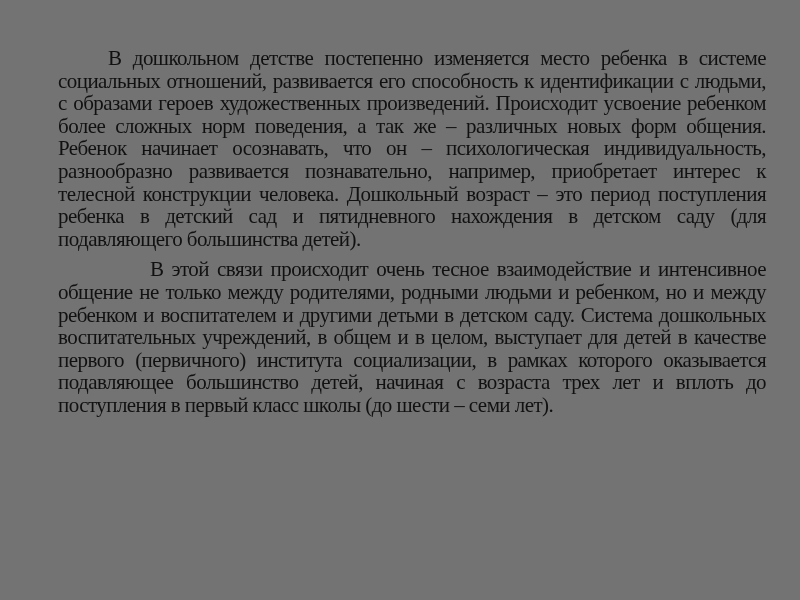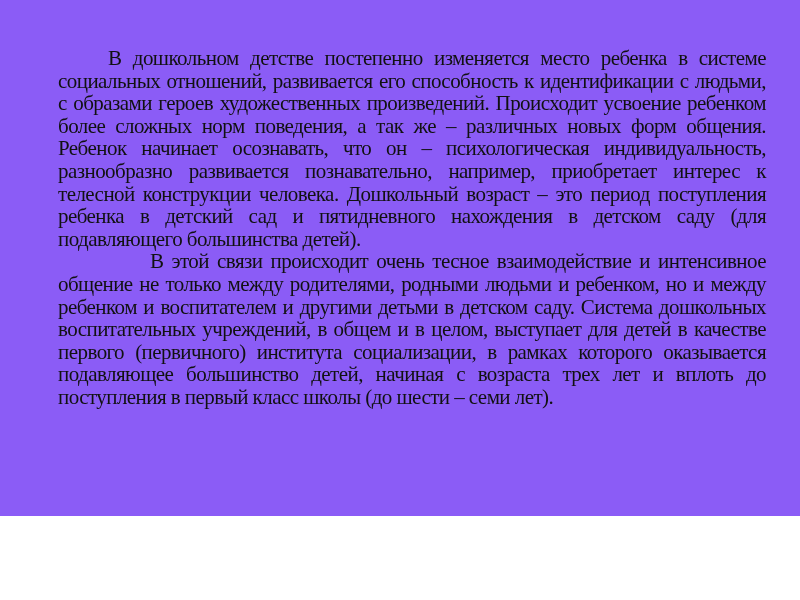--- a/index.html
+++ b/index.html
@@ -6,22 +6,22 @@
     margin: 0;
     padding: 0;
     background: #ffffff;
     width: 800px;
     height: 600px;
     overflow: hidden;
   }
   .slide {
     position: relative;
     width: 800px;
-    height: 516px;
-    background: #8b5cf6;
+    height: 600px;
+    background: #737373;
   }
   .text-block {
     position: absolute;
     left: 58px;
     top: 47px;
     width: 708px;
     font-family: "Liberation Serif", "DejaVu Serif", serif;
     font-size: 21px;
     line-height: 22.6px;
     color: #111111;
@@ -30,21 +30,21 @@
     word-spacing: 0px;
   }
   .para {
     margin: 0;
     padding: 0;
   }
   .para.p1 {
     text-indent: 50px;
   }
   .para.p2 {
-    margin-top: 0;
+    margin-top: 8px;
     text-indent: 92px;
   }
 </style>
 </head>
 <body>
 
 <div class="slide">
   <div class="text-block">
     <p class="para p1">В дошкольном детстве постепенно изменяется место ребенка в системе социальных отношений, развивается его способность к идентификации с людьми, с образами героев художественных произведений. Происходит усвоение ребенком более сложных норм поведения, а так же – различных новых форм общения. Ребенок начинает осознавать, что он – психологическая индивидуальность, разнообразно развивается познавательно, например, приобретает интерес к телесной конструкции человека. Дошкольный возраст – это период поступления ребенка в детский сад и пятидневного нахождения в детском саду (для подавляющего большинства детей).</p>
     <p class="para p2">В этой связи происходит очень тесное взаимодействие и интенсивное общение не только между родителями, родными людьми и ребенком, но и между ребенком и воспитателем и другими детьми в детском саду. Система дошкольных воспитательных учреждений, в общем и в целом, выступает для детей в качестве первого (первичного) института социализации, в рамках которого оказывается подавляющее большинство детей, начиная с возраста трех лет и вплоть до поступления в первый класс школы (до шести – семи лет).</p>

